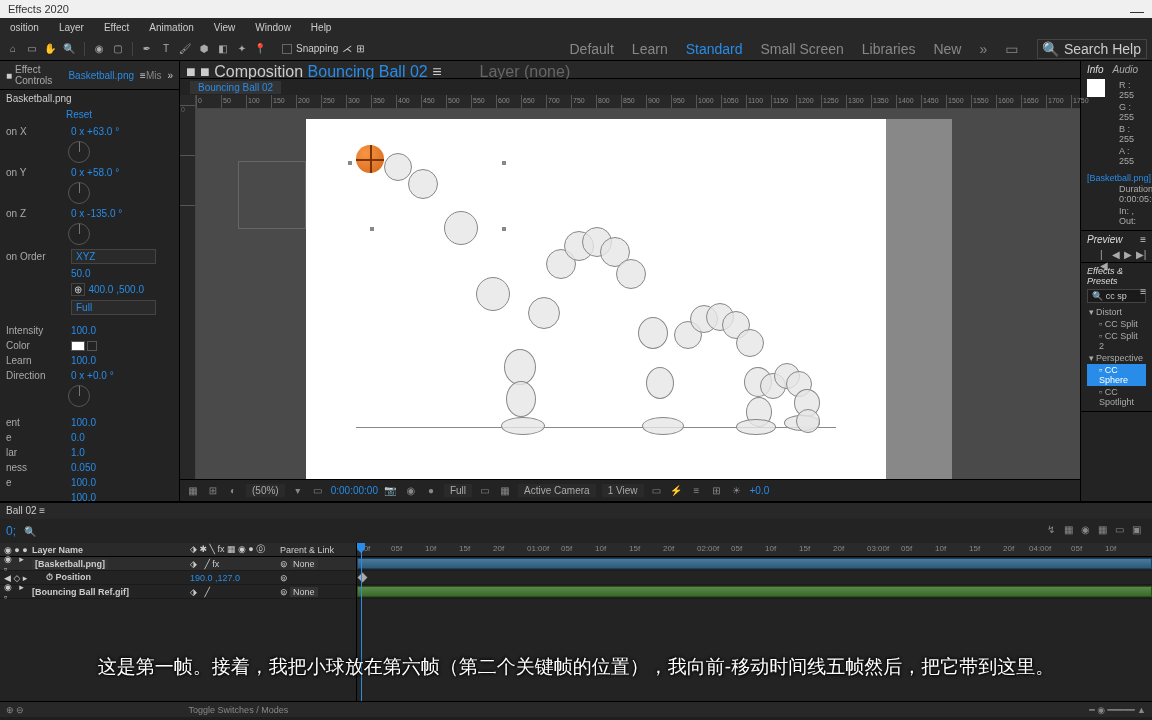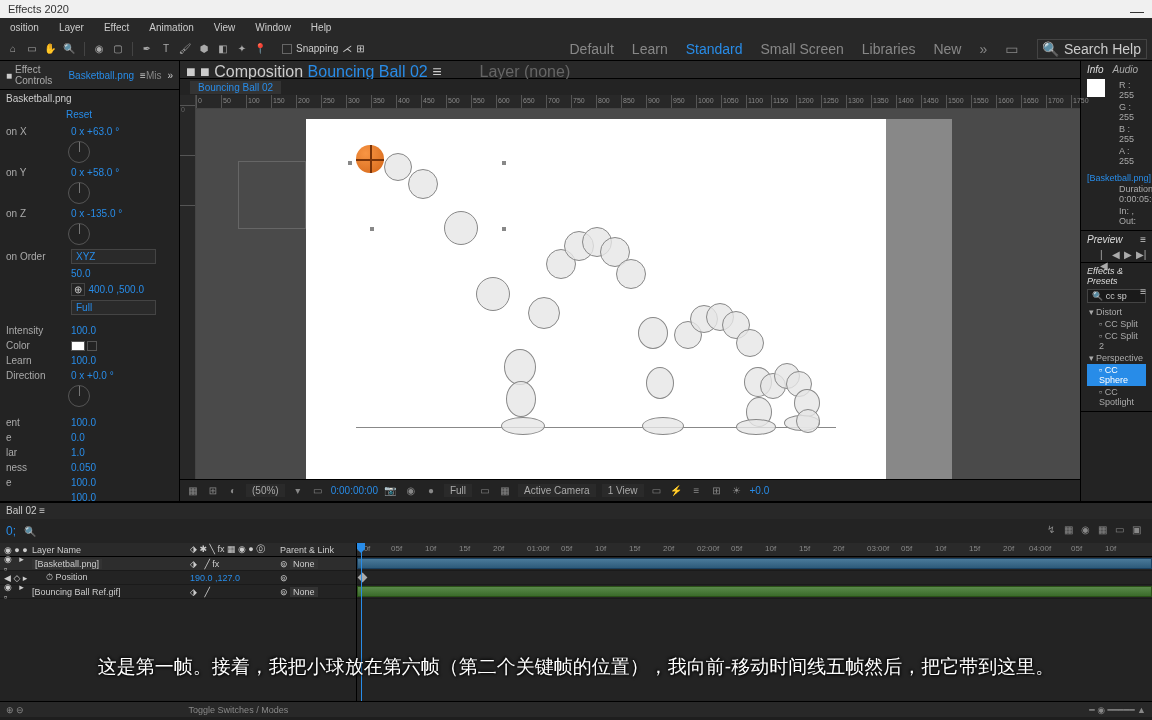--- a/index.html
+++ b/index.html
@@ -85,21 +85,21 @@
 .tl-controls { height: 24px; display: flex; align-items: center; padding: 2px 6px; gap: 8px; }
 .tl-time-big { color: #288ce8; font-size: 12px; }
 .tl-search-icon { color: #666; }
 .tl-ctrl-right { margin-left: auto; display: flex; gap: 3px; }
 .tl-ctrl-btn { width: 14px; height: 14px; color: #888; }
 
 .tl-body { flex: 1; display: flex; }
 .tl-left { width: 357px; background: #232323; border-right: 1px solid #000; }
 .tl-header-row { display: flex; background: #2a2a2a; border-bottom: 1px solid #000; height: 14px; font-size: 9px; align-items: center; }
 .tl-col-icons { width: 28px; padding-left: 4px; }
-.tl-col-name { flex: 1; padding-left: 4px; }
+.tl-col-name { flex: 1; padding-left: 4px; font-weight: bold; }
 .tl-col-switches { width: 90px; }
 .tl-col-parent { width: 76px; }
 .tl-layer-row { display: flex; height: 14px; font-size: 9px; align-items: center; border-bottom: 1px solid #1a1a1a; }
 .tl-layer-row.drag { background: #2d2d2d; }
 .layer-name-box { background: #333; padding: 0 3px; }
 .pos-val { color: #288ce8; }
 
 .tl-right { flex: 1; background: #232323; position: relative; }
 .tl-ruler { height: 14px; background: #2a2a2a; border-bottom: 1px solid #000; position: relative; font-size: 8px; }
 .tl-ruler-tick { position: absolute; color: #888; top: 1px; }

